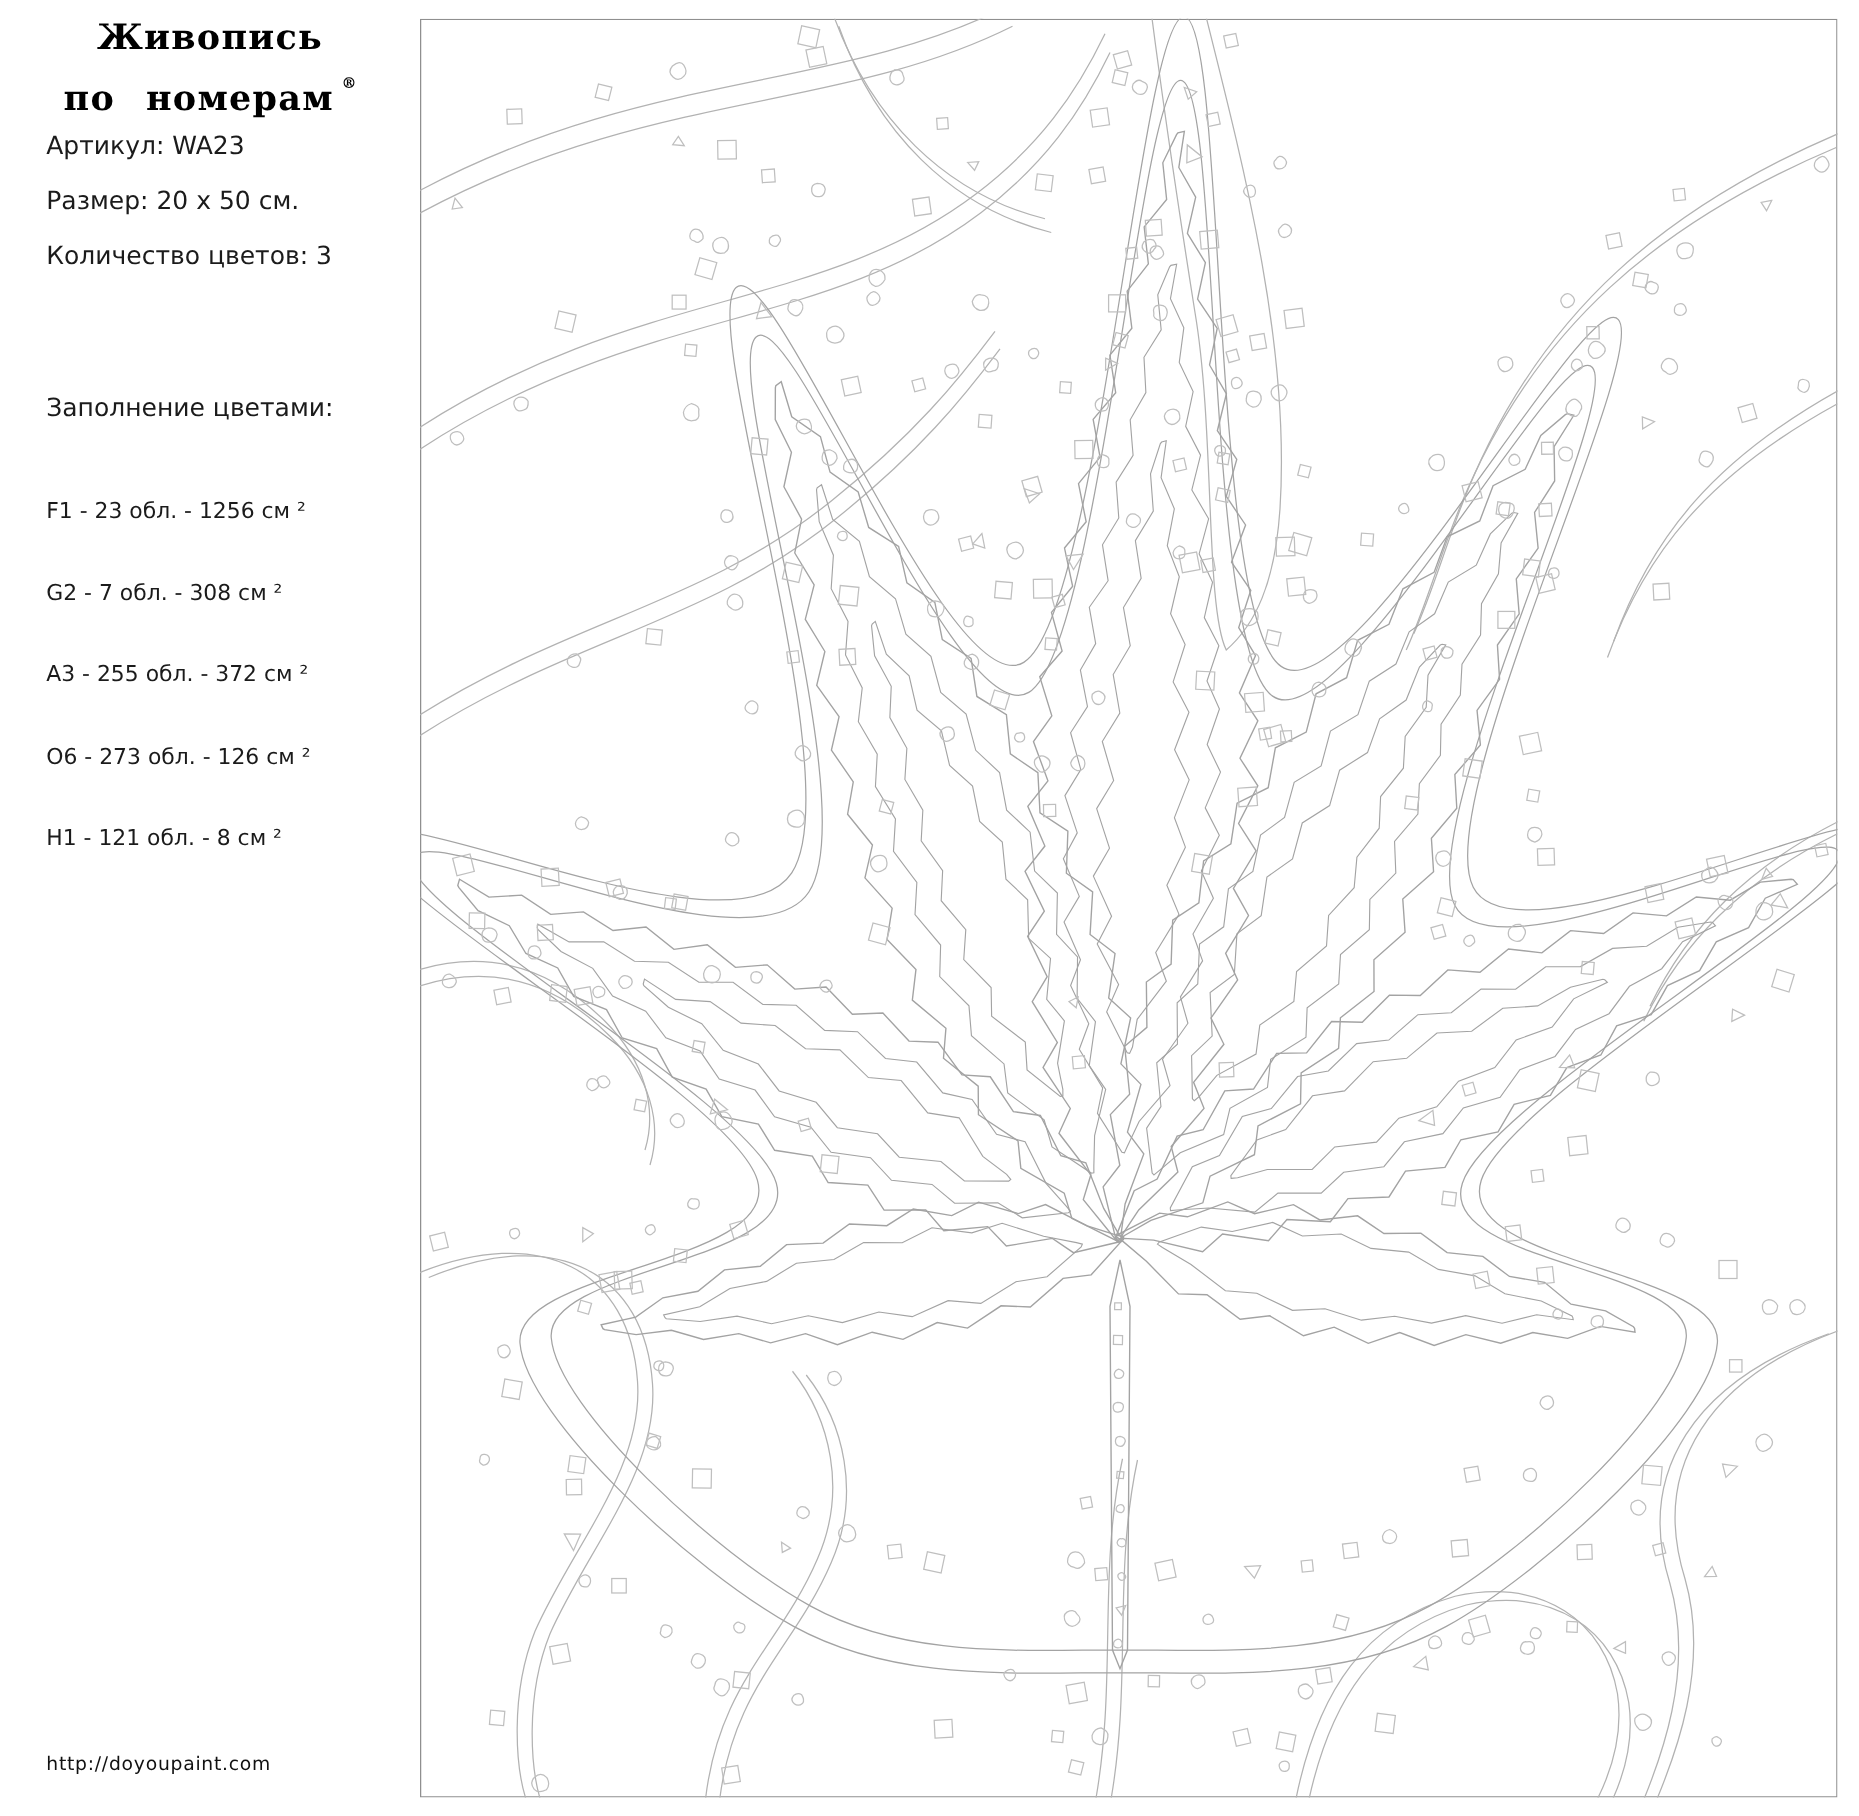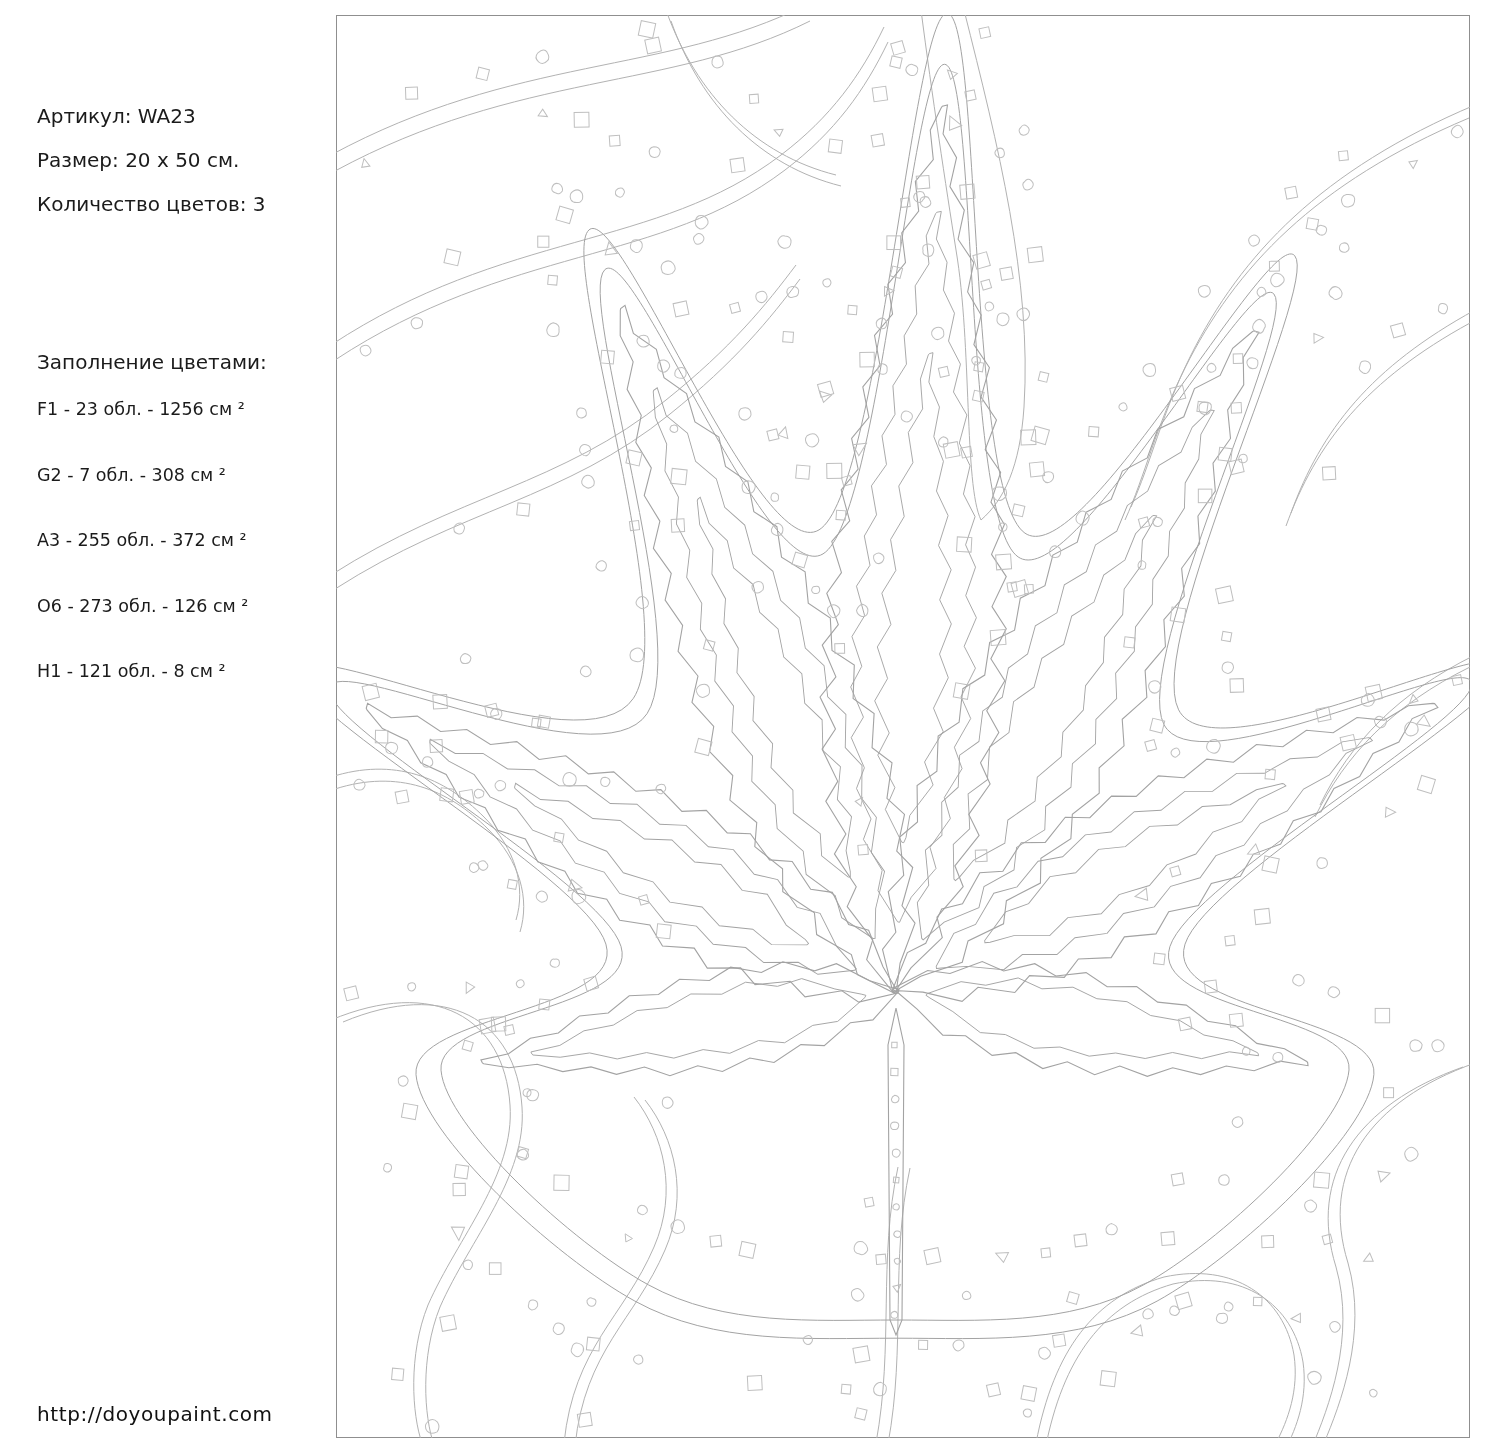--- a/index.html
+++ b/index.html
@@ -9,32 +9,36 @@
     overflow:hidden;
   }
   .sidebar{position:absolute;left:0;top:0;width:336px;height:1453px;}
   .brand{position:absolute;left:0;top:12px;width:336px;text-align:center;
     font-family:"DejaVu Serif","Liberation Serif",serif;font-weight:700;
     font-size:28px;line-height:36px;letter-spacing:1px;color:#000;}
   .brand .reg{font-size:12px;vertical-align:18px;margin-left:6px;letter-spacing:0;}
   .brand .l2{word-spacing:14px;}
   .specs{position:absolute;left:37px;top:94px;width:290px;}
   .spec-line{font-size:20px;line-height:44px;height:44px;white-space:nowrap;}
-  .fills-header{position:absolute;left:37px;top:314px;font-size:20px;white-space:nowrap;margin-top:36px;}
+  .fills-header{position:absolute;left:37px;top:314px;font-size:20px;white-space:nowrap;}
   .fills{position:absolute;left:37px;top:355px;width:290px;}
   .fill-line{font-size:17.5px;line-height:21.5px;white-space:nowrap;margin-top:44px;}
-  .site{position:absolute;left:37px;top:1402px;font-size:20px;letter-spacing:0.6px;
+  .site{position:absolute;left:37px;top:1402px;font-size:15px;letter-spacing:0.6px;
     color:#111;text-decoration:none;font-family:"DejaVu Sans","Liberation Sans",sans-serif;}
   .canvas-wrap{position:absolute;left:336px;top:15px;width:1134px;height:1423px;background:#fff;}
   .canvas-wrap svg{display:block;}
 </style>
 </head>
 <body>
 
 <div class="sidebar">
+  <div class="brand">
+    <div>Живопись</div>
+    <div><span class="l2">по номерам</span><span class="reg">®</span></div>
+  </div>
 
   <div class="specs">
     <div class="spec-line">Артикул: WA23</div>
     <div class="spec-line">Размер: 20 x 50 см.</div>
     <div class="spec-line">Количество цветов: 3</div>
   </div>
 
   <div class="fills-header">Заполнение цветами:</div>
 
   <div class="fills">

